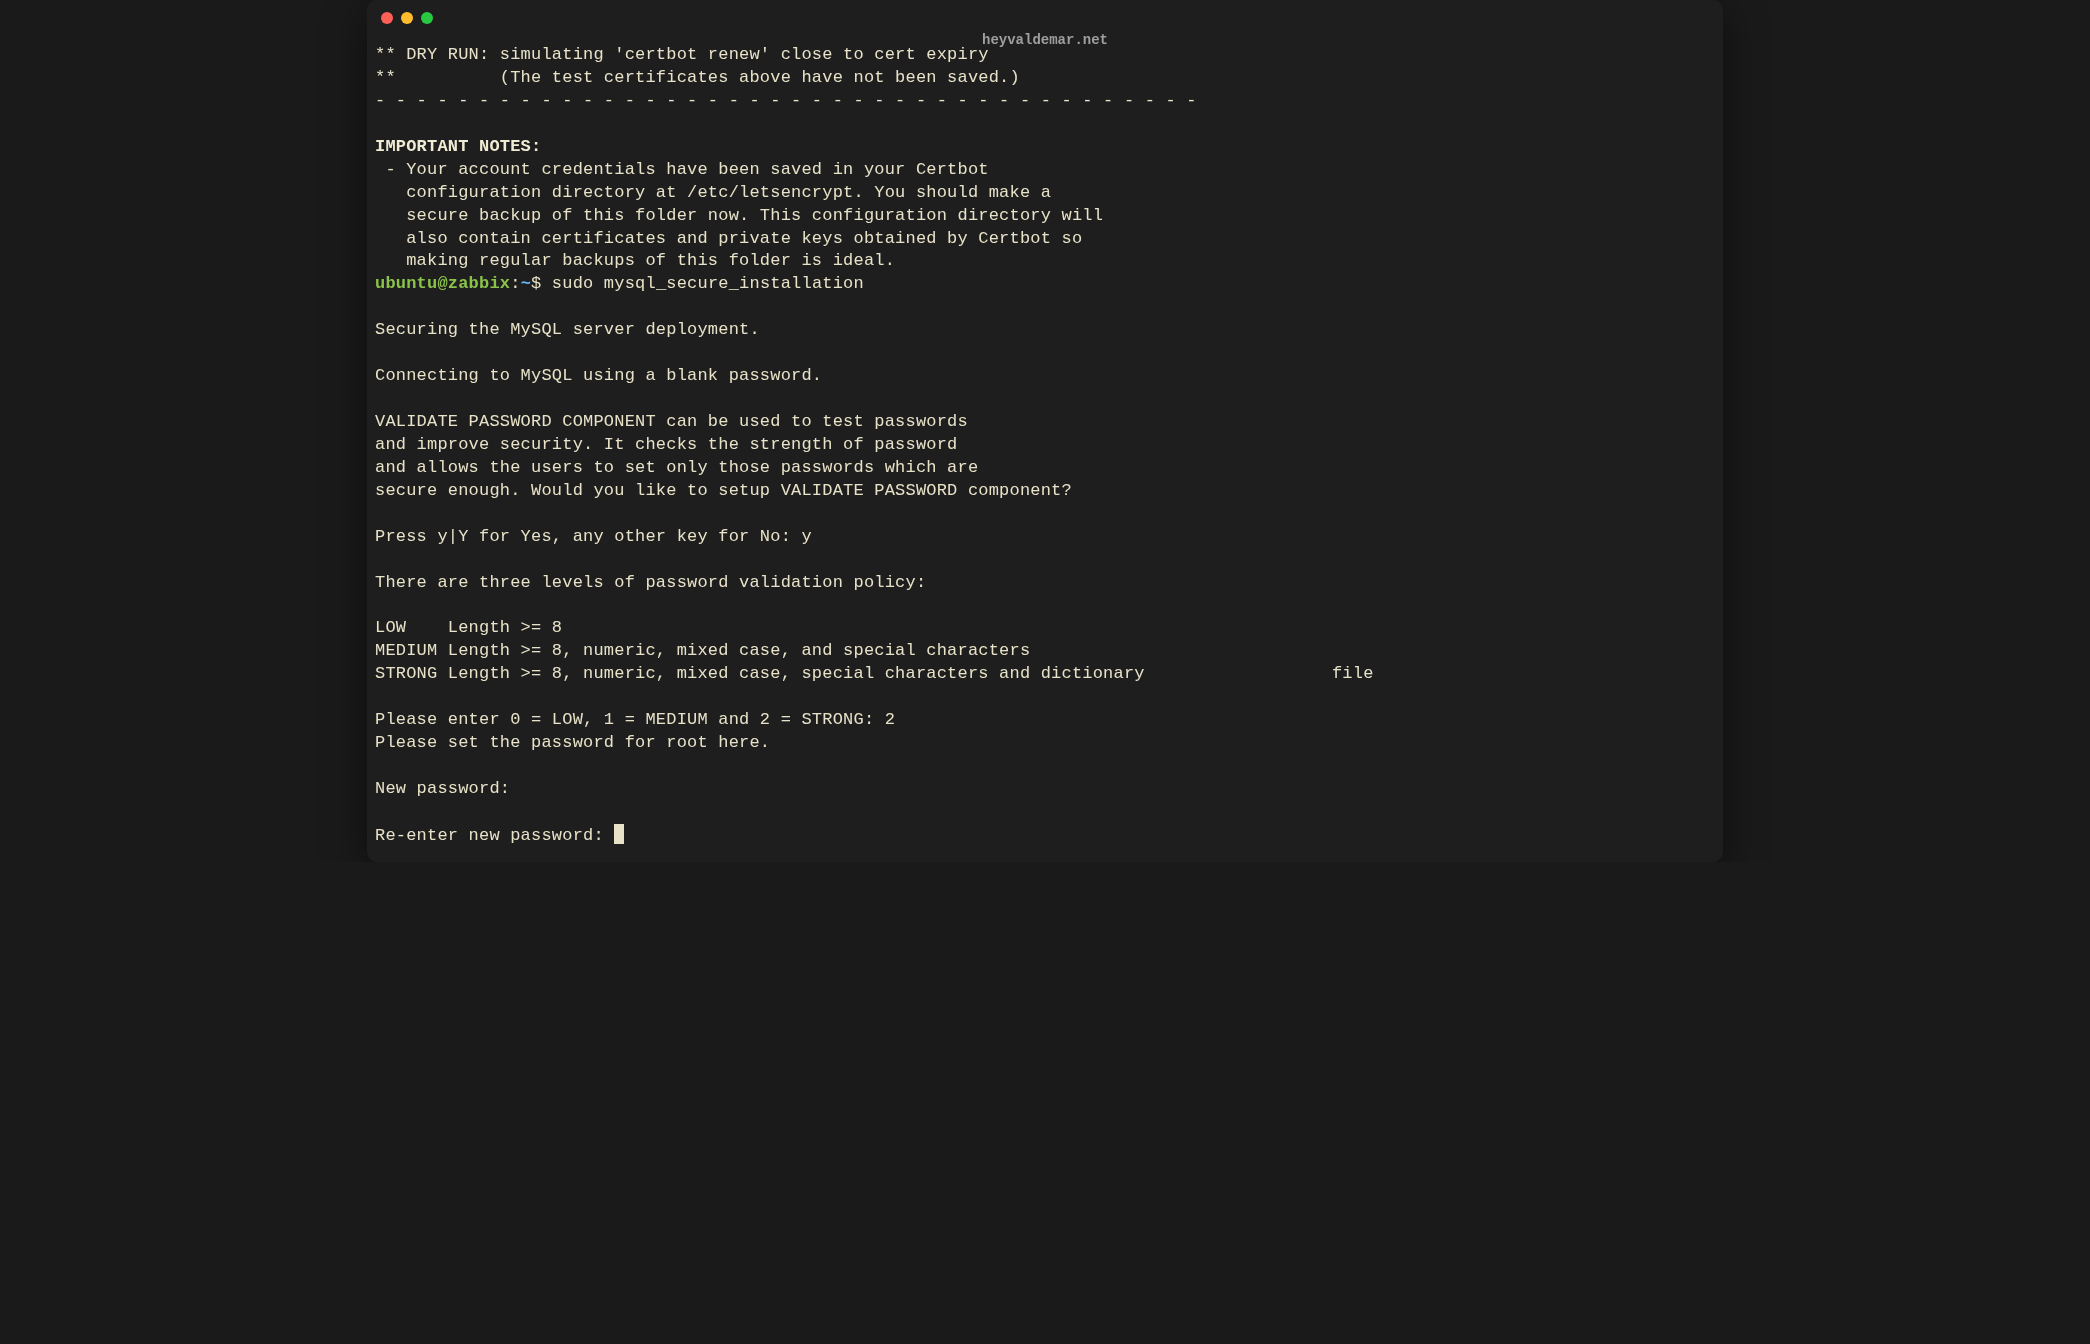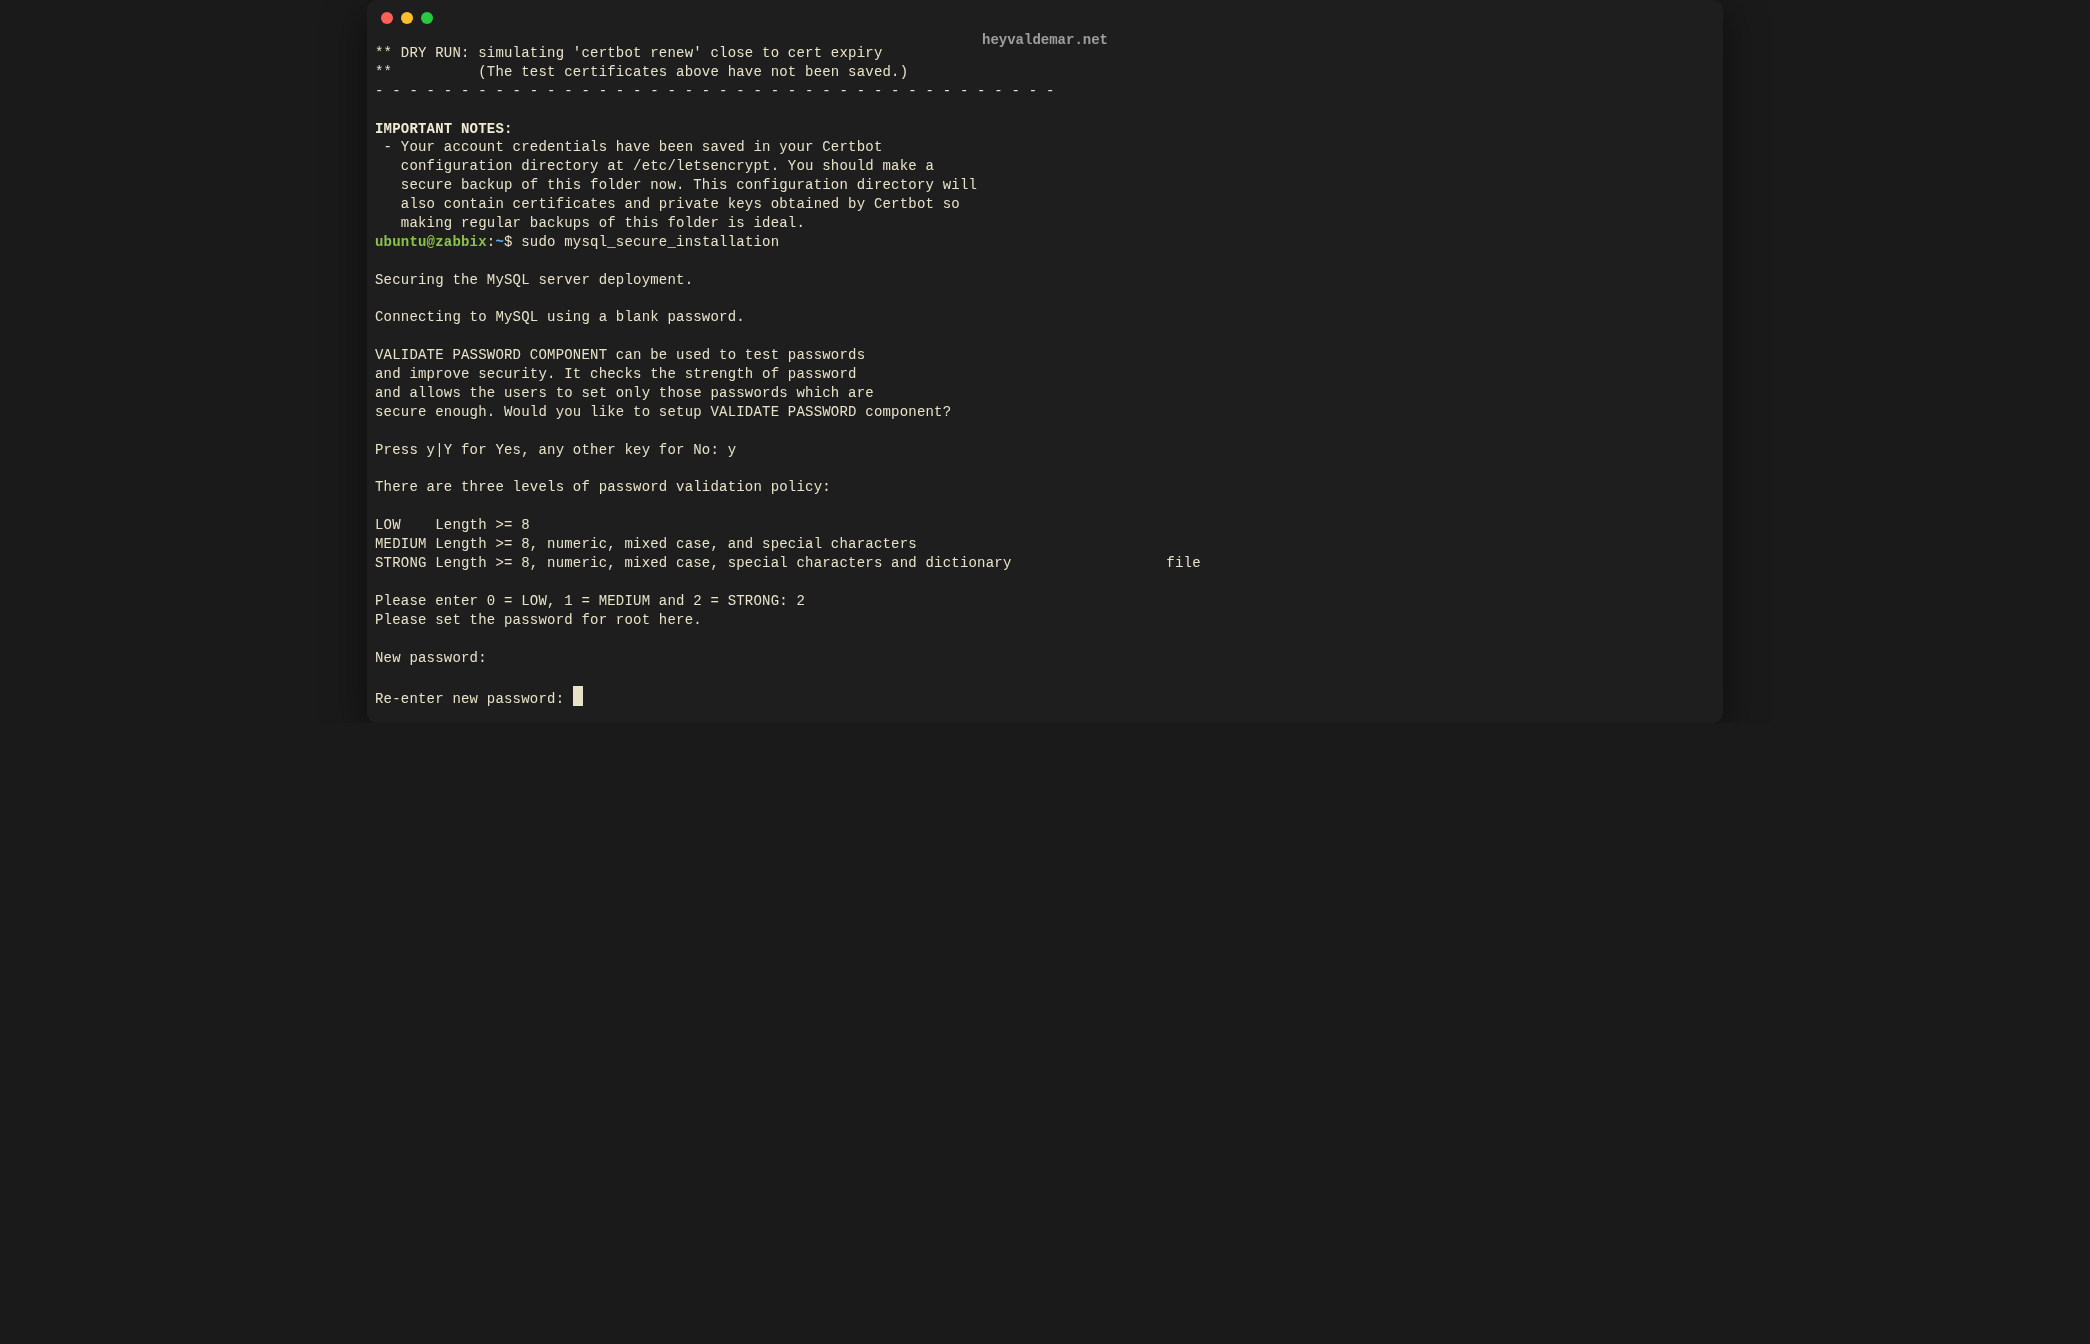--- a/index.html
+++ b/index.html
@@ -47,21 +47,21 @@
       left: 50%;
       transform: translateX(-50%);
       color: #9e9e9e;
       font-size: 14px;
       font-weight: 600;
       margin-top: 44px;
     }
     .terminal-content {
       padding: 8px 8px 14px 8px;
       color: #e8e3c8;
-      font-size: 14px;
+      font-size: 17px;
       line-height: 1.35;
       white-space: pre;
       letter-spacing: 0.2px;
     }
     .bold {
       font-weight: 700;
       color: #f0ecd4;
     }
     .prompt-user {
       color: #8bc34a;

